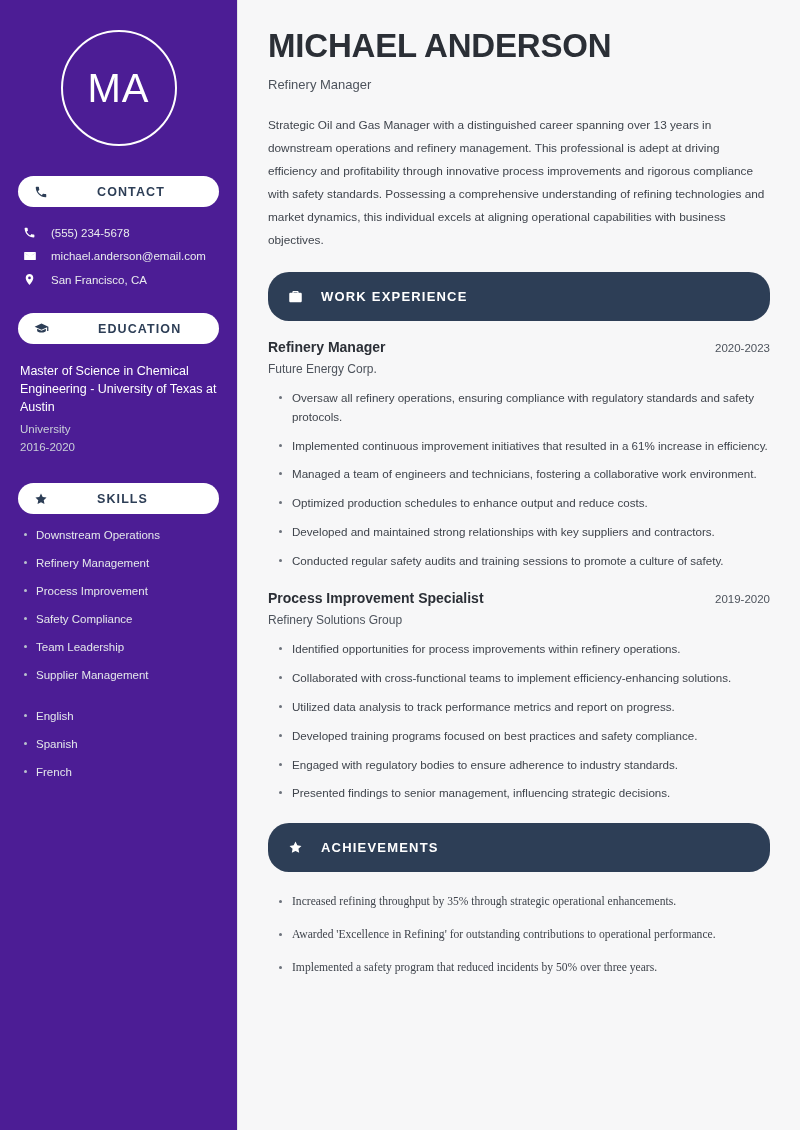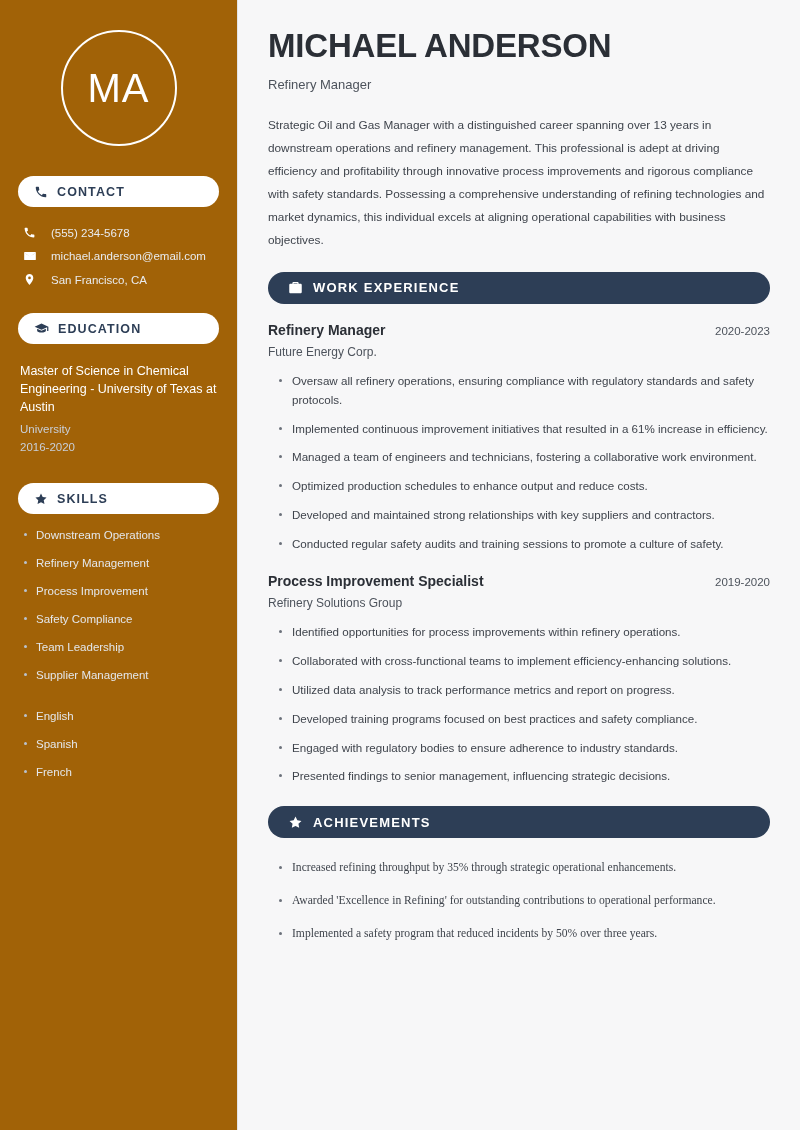--- a/index.html
+++ b/index.html
@@ -18,21 +18,21 @@
     height: 1130px;
     display: flex;
     background: #f7f7f8;
     overflow: hidden;
   }
 
   
   .sidebar {
     width: 238px;
     flex: 0 0 238px;
-    background: #a16207;
+    background: #4c1d95;
     color: #ffffff;
     padding: 26px 18px 30px 18px;
     border-right: 1px solid #e3e4e6;
   }
 
   .avatar-wrap {
     display: flex;
     justify-content: center;
     margin-top: 4px;
     margin-bottom: 30px;
@@ -59,20 +59,21 @@
     align-items: center;
     gap: 9px;
     padding: 0 16px;
     margin-bottom: 14px;
   }
   .pill .pill-label {
     color: #2d3e56;
     font-size: 12.5px;
     font-weight: bold;
     letter-spacing: 1.1px;
+    margin-left: 40px;
   }
   .pill .ico { display: flex; align-items: center; }
   .pill .ico svg { display: block; }
 
   .contact-list { margin: 4px 0 22px 0; }
   .contact-item {
     display: flex;
     align-items: center;
     gap: 14px;
     padding: 5px 0 5px 4px;
@@ -135,24 +136,24 @@
   .summary {
     font-size: 11.8px;
     line-height: 1.95;
     color: #3f444c;
     margin-bottom: 20px;
   }
 
   .sec-bar {
     background: #2d3e56;
     border-radius: 21px;
-    height: 32px;
+    height: 49px;
     display: flex;
     align-items: center;
-    gap: 10px;
+    gap: 18px;
     padding: 0 20px;
     margin-bottom: 18px;
   }
   .sec-bar .sec-title {
     color: #ffffff;
     font-size: 13px;
     font-weight: bold;
     letter-spacing: 1.2px;
   }
   .sec-bar .ico { display: flex; align-items: center; }

